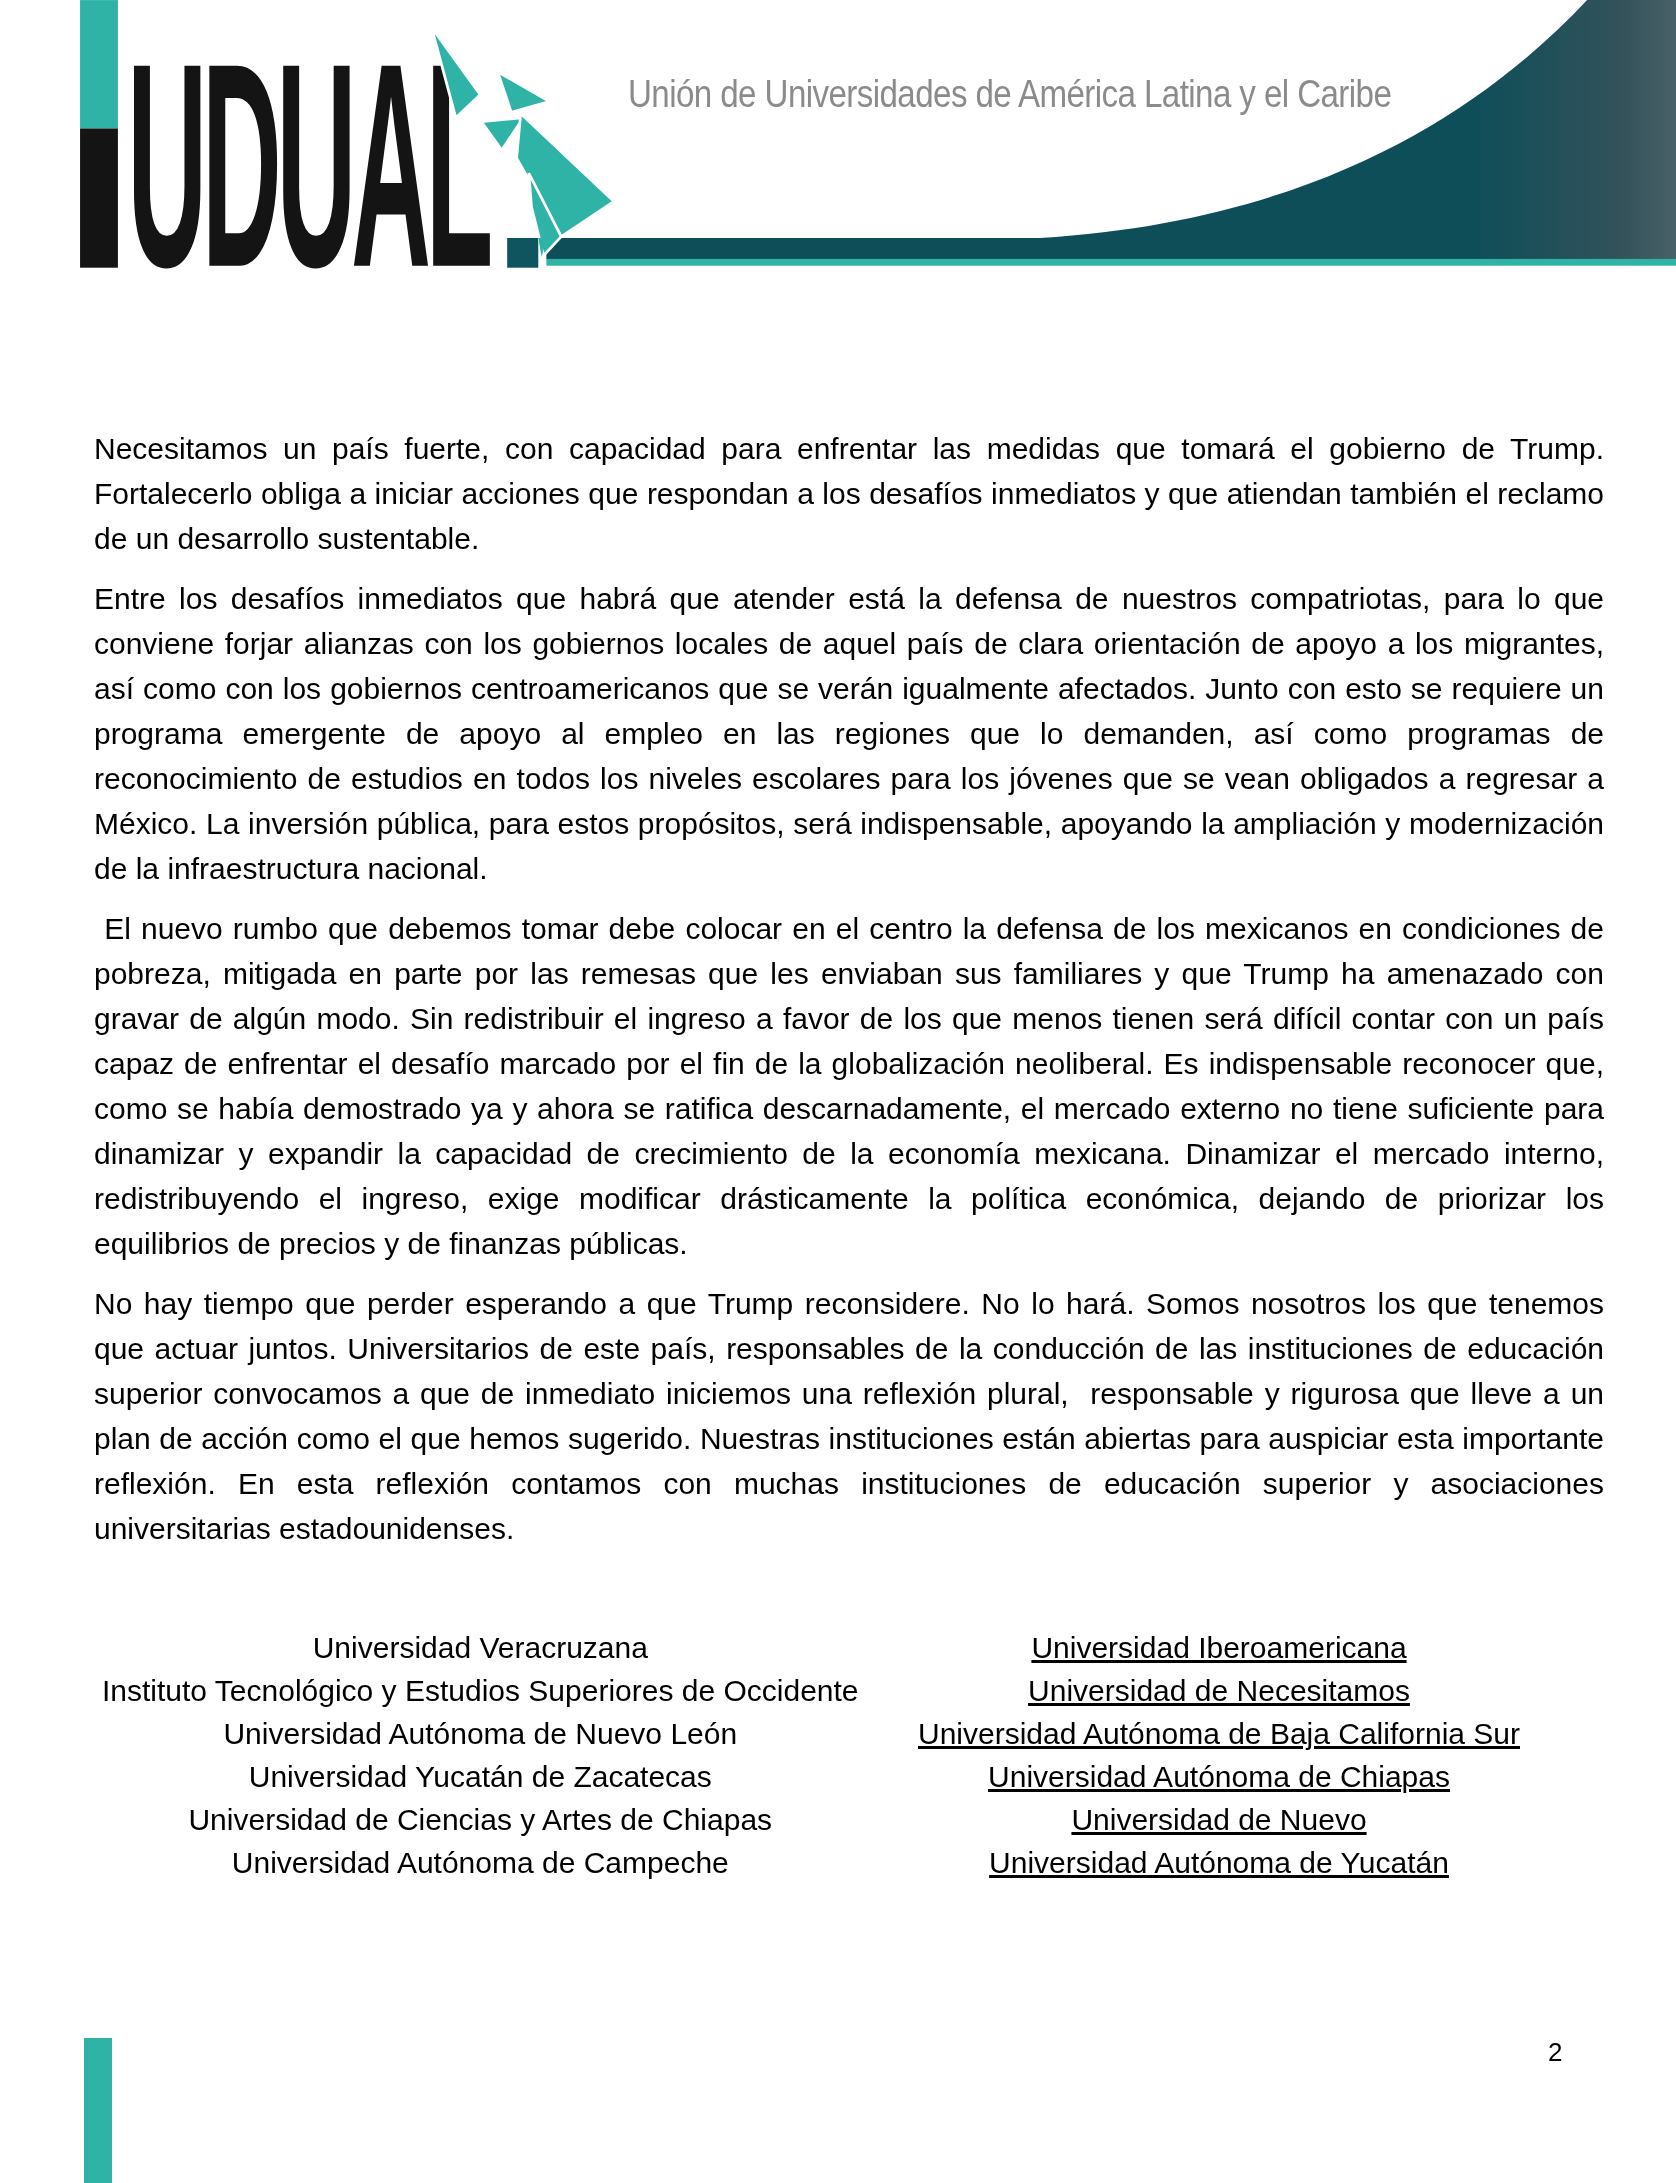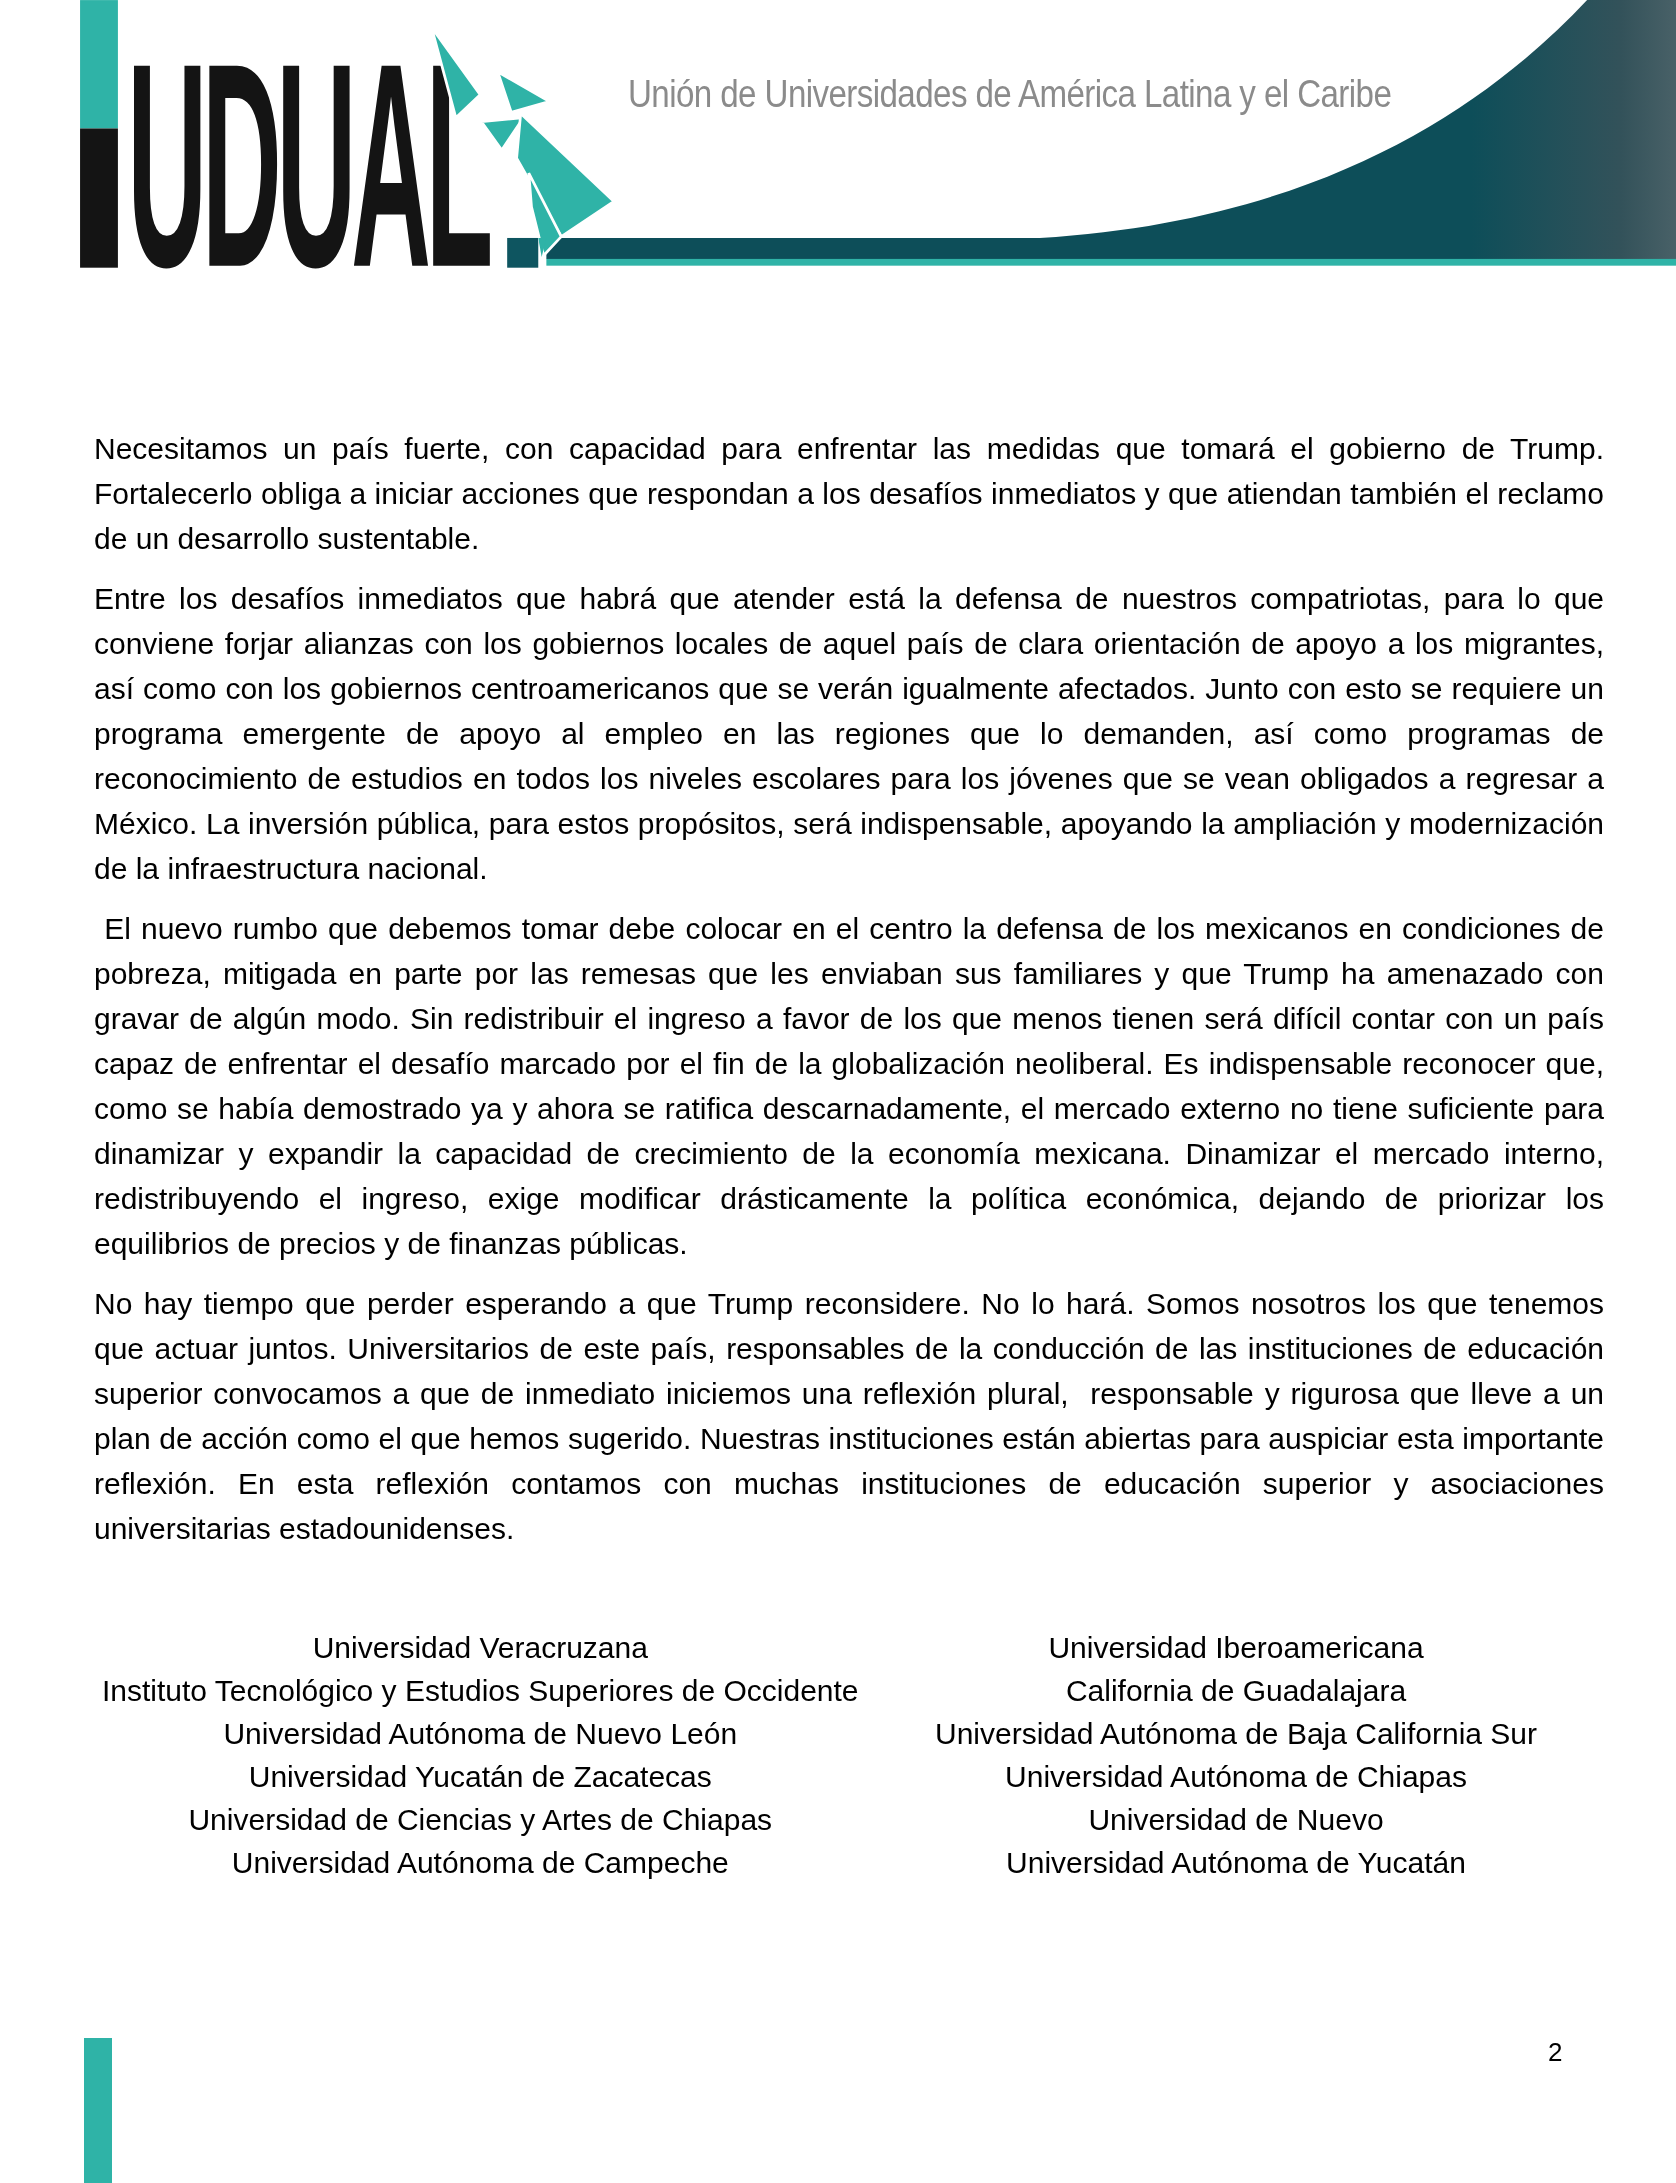--- a/index.html
+++ b/index.html
@@ -60,21 +60,21 @@
     right: 62px;
     font-size: 30px;
     color: #000000;
   }
   .uni-col {
     position: absolute;
     top: 0;
     text-align: center;
   }
   .uni-col.left  { left: 0; }
-  .uni-col.right { left: 833px; }
+  .uni-col.right { left: 816px; text-decoration: underline; }
   .uni-item {
     line-height: 43px;
     white-space: nowrap;
   }
   .page-number {
     position: absolute;
     top: 2037px;
     left: 1522px;
     font-size: 26px;
     line-height: 30px;
@@ -139,21 +139,21 @@
     <div class="uni-col left">
       <div class="uni-item">Universidad Veracruzana</div>
       <div class="uni-item">Instituto Tecnológico y Estudios Superiores de Occidente</div>
       <div class="uni-item">Universidad Autónoma de Nuevo León</div>
       <div class="uni-item">Universidad Yucatán de Zacatecas</div>
       <div class="uni-item">Universidad de Ciencias y Artes de Chiapas</div>
       <div class="uni-item">Universidad Autónoma de Campeche</div>
     </div>
     <div class="uni-col right">
       <div class="uni-item">Universidad Iberoamericana</div>
-      <div class="uni-item">California de Guadalajara</div>
+      <div class="uni-item">Universidad de Necesitamos</div>
       <div class="uni-item">Universidad Autónoma de Baja California Sur</div>
       <div class="uni-item">Universidad Autónoma de Chiapas</div>
       <div class="uni-item">Universidad de Nuevo</div>
       <div class="uni-item">Universidad Autónoma de Yucatán</div>
     </div>
   </div>
 
   <div class="page-number">2</div>
 
   <div class="bottom-bar" style="background: rgb(47, 179, 167);"></div>

